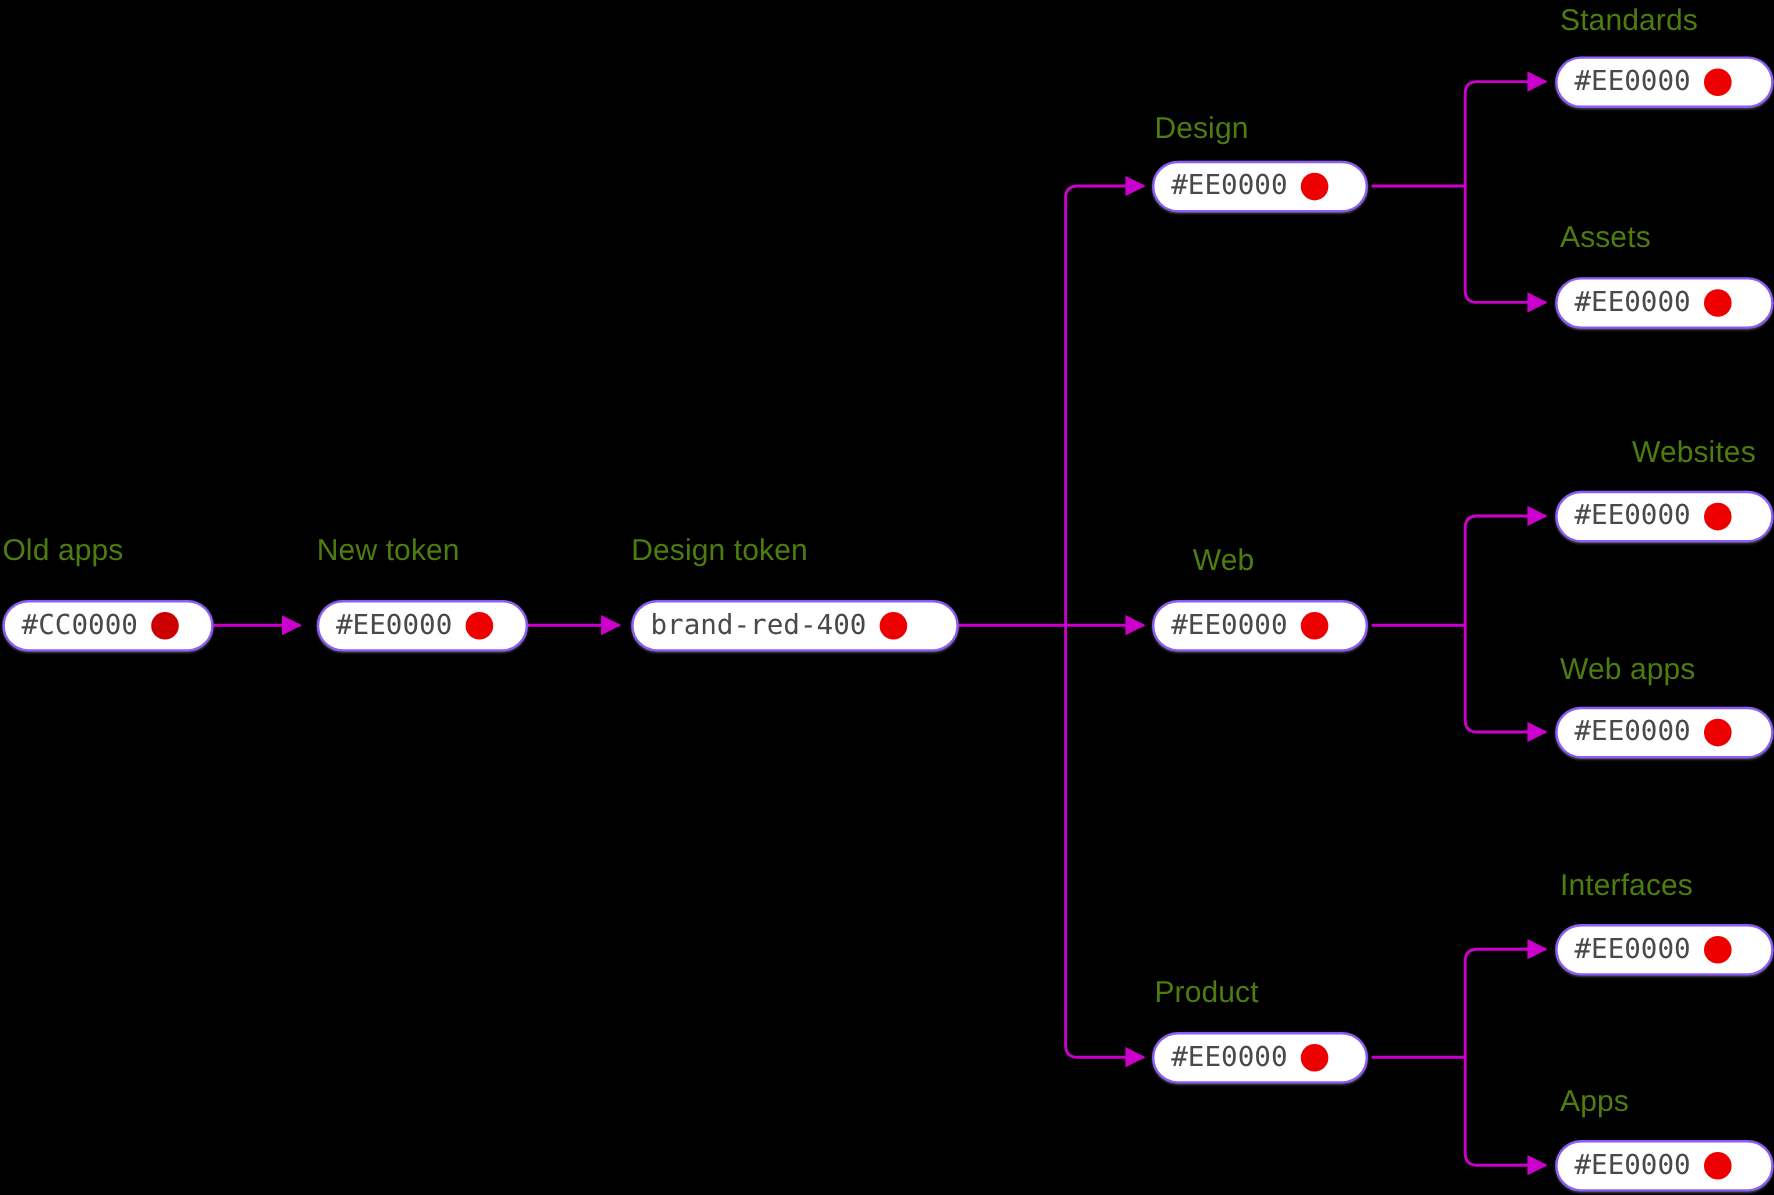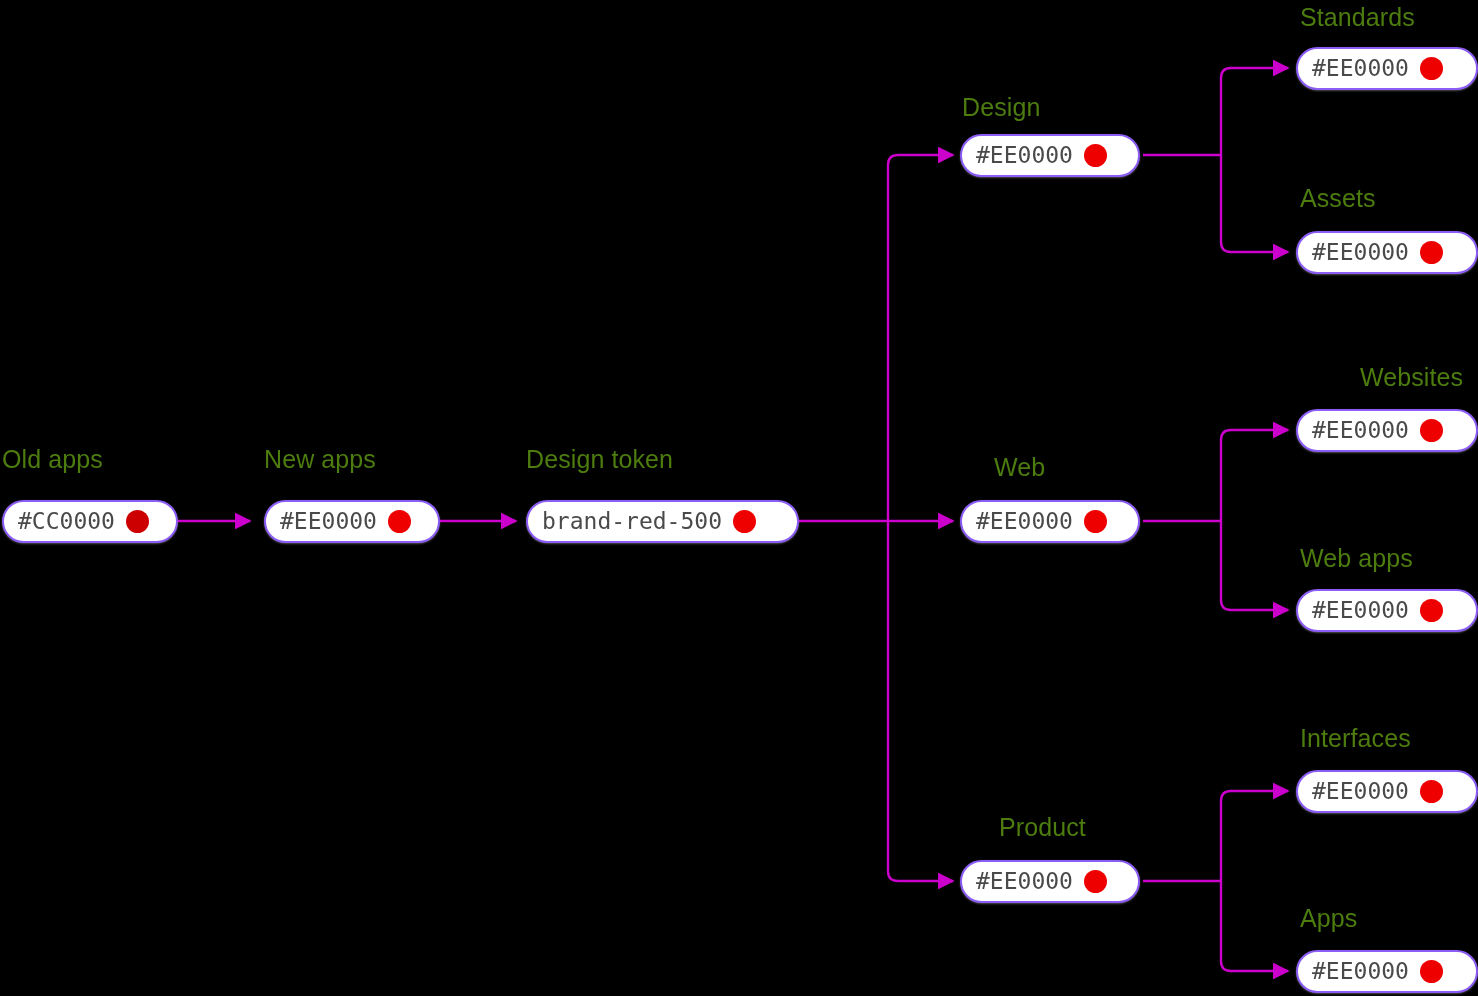--- a/index.html
+++ b/index.html
@@ -106,45 +106,45 @@
       <path d="M 1221 881 L 1221 961 Q 1221 971 1231 971 L 1288 971" marker-end="url(#arrow)"></path>
     </g>
   </svg>
 
   <div class="group-label" style="left:2px; top:447px;">Old apps</div>
   <div class="node" style="left:2px; top:500px; width:176px;">
     <span class="node-text">#CC0000</span>
     <span class="swatch" style="background:#CC0000;"></span>
   </div>
 
-  <div class="group-label" style="left:264px; top:447px;">New apps</div>
+  <div class="group-label" style="left:264px; top:447px;">New token</div>
   <div class="node" style="left:264px; top:500px; width:176px;">
     <span class="node-text">#EE0000</span>
     <span class="swatch" style="background:#EE0000;"></span>
   </div>
 
   <div class="group-label" style="left:526px; top:447px;">Design token</div>
   <div class="node" style="left:526px; top:500px; width:273px;">
-    <span class="node-text">brand-red-500</span>
+    <span class="node-text">brand-red-400</span>
     <span class="swatch" style="background:#EE0000;"></span>
   </div>
 
   <div class="group-label" style="left:962px; top:95px;">Design</div>
   <div class="node" style="left:960px; top:134px; width:180px;">
     <span class="node-text">#EE0000</span>
     <span class="swatch" style="background:#EE0000;"></span>
   </div>
 
   <div class="group-label" style="left:962px; top:455px;margin-left:32px;">Web</div>
   <div class="node" style="left:960px; top:500px; width:180px;">
     <span class="node-text">#EE0000</span>
     <span class="swatch" style="background:#EE0000;"></span>
   </div>
 
-  <div class="group-label" style="left:962px; top:815px;margin-left:37px;">Product</div>
+  <div class="group-label" style="left:962px; top:815px;">Product</div>
   <div class="node" style="left:960px; top:860px; width:180px;">
     <span class="node-text">#EE0000</span>
     <span class="swatch" style="background:#EE0000;"></span>
   </div>
 
   <div class="group-label" style="left:1300px; top:5px;">Standards</div>
   <div class="node" style="left:1296px; top:47px; width:182px;">
     <span class="node-text">#EE0000</span>
     <span class="swatch" style="background:#EE0000;"></span>
   </div>

